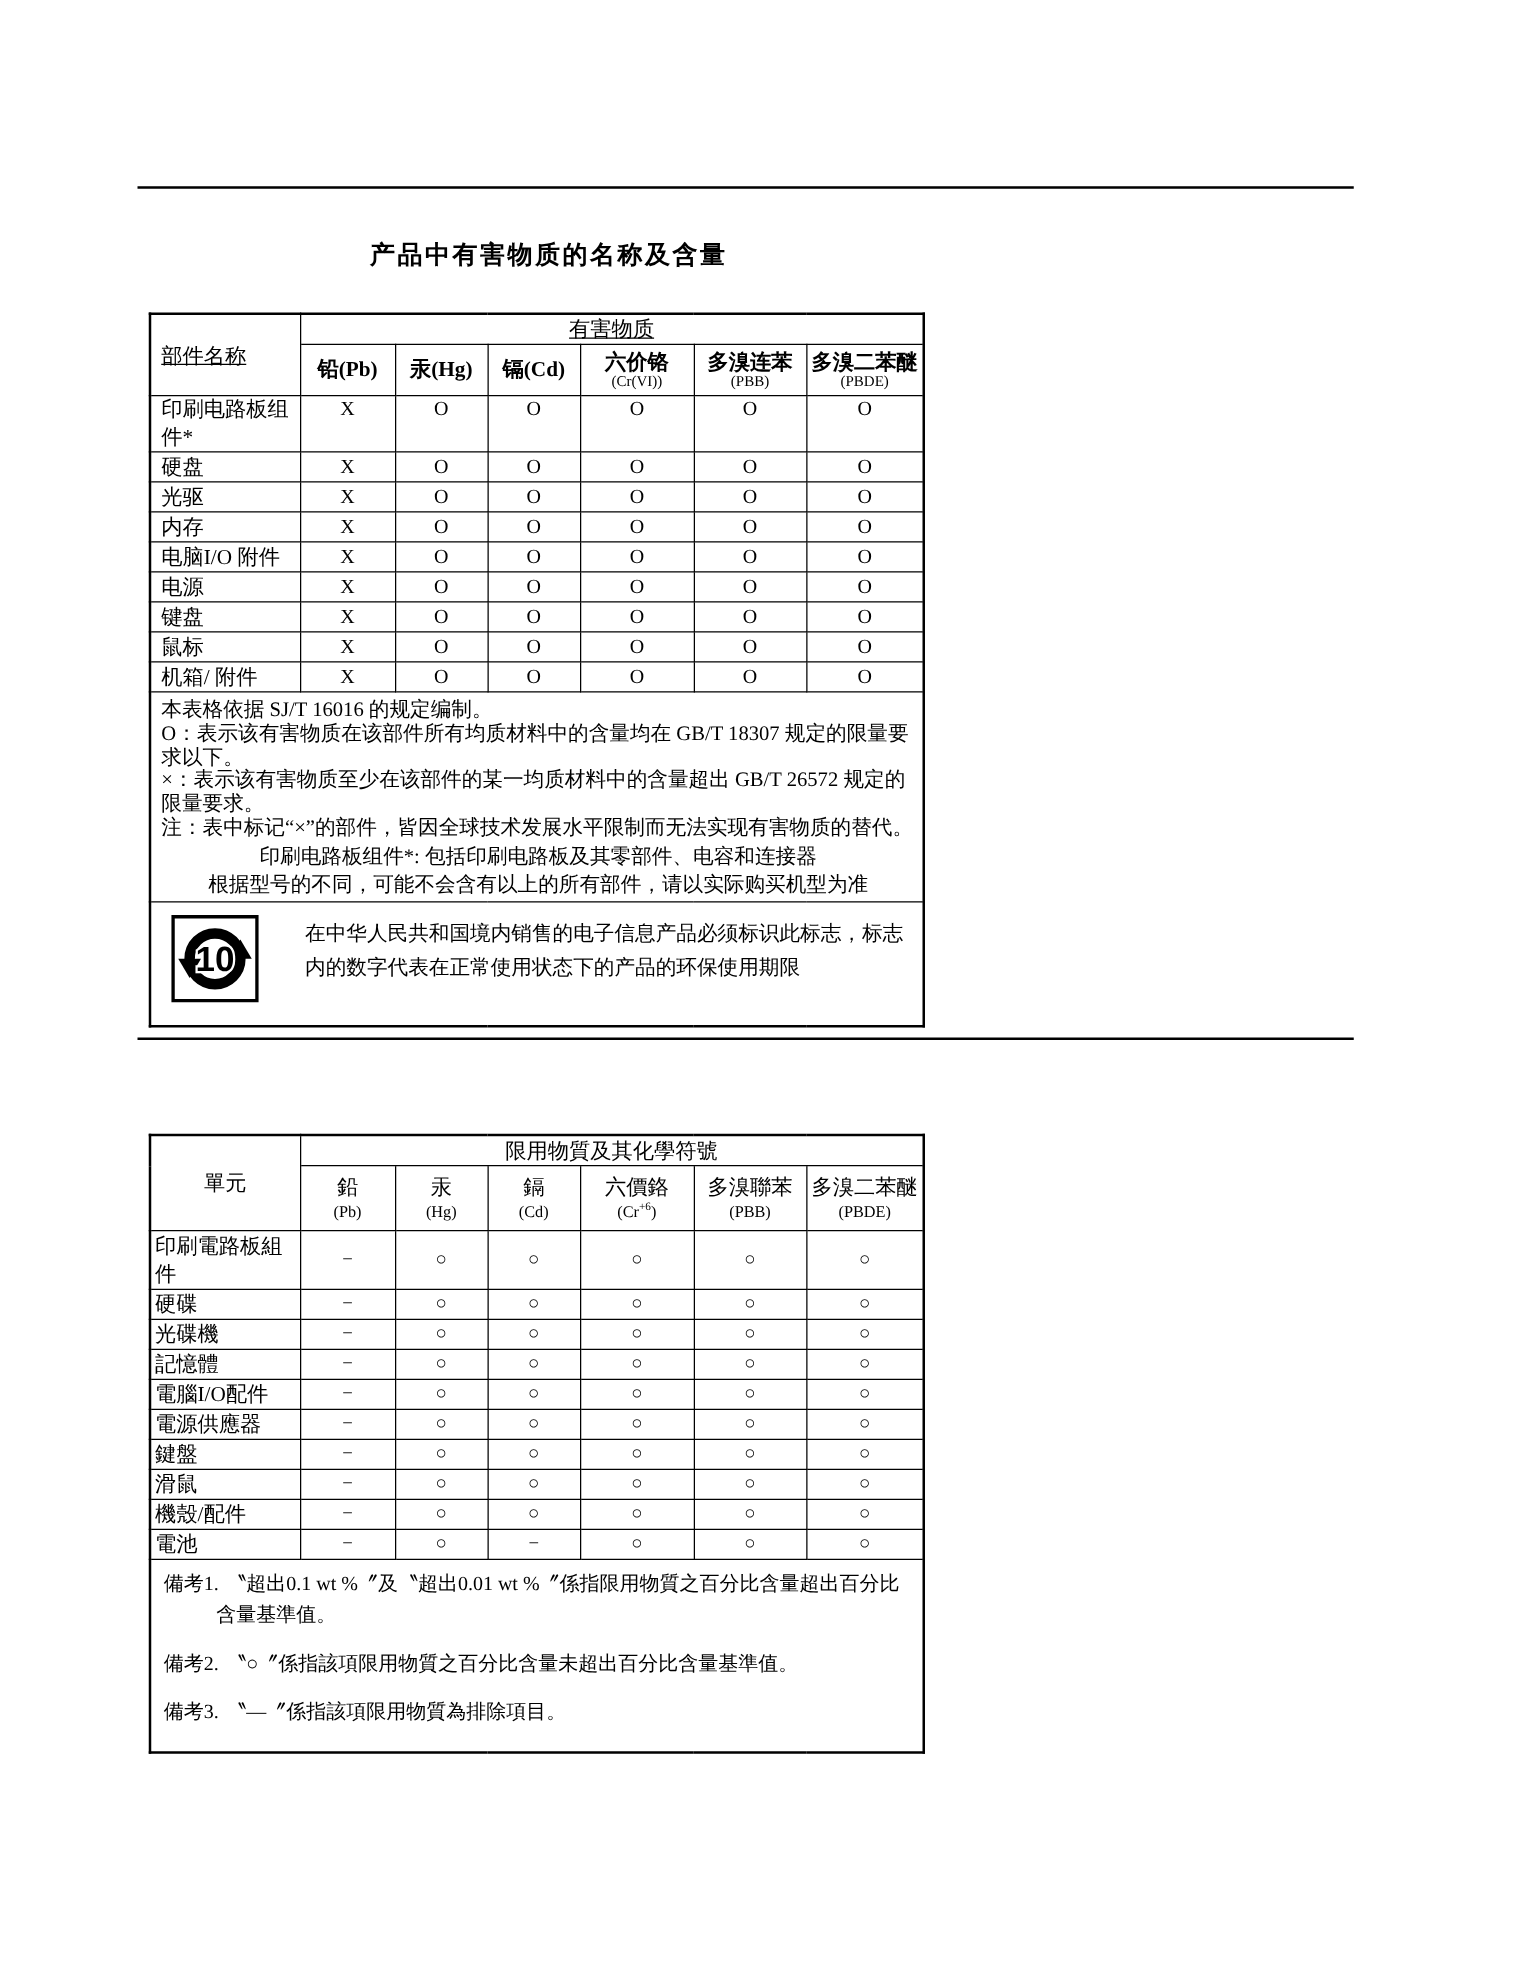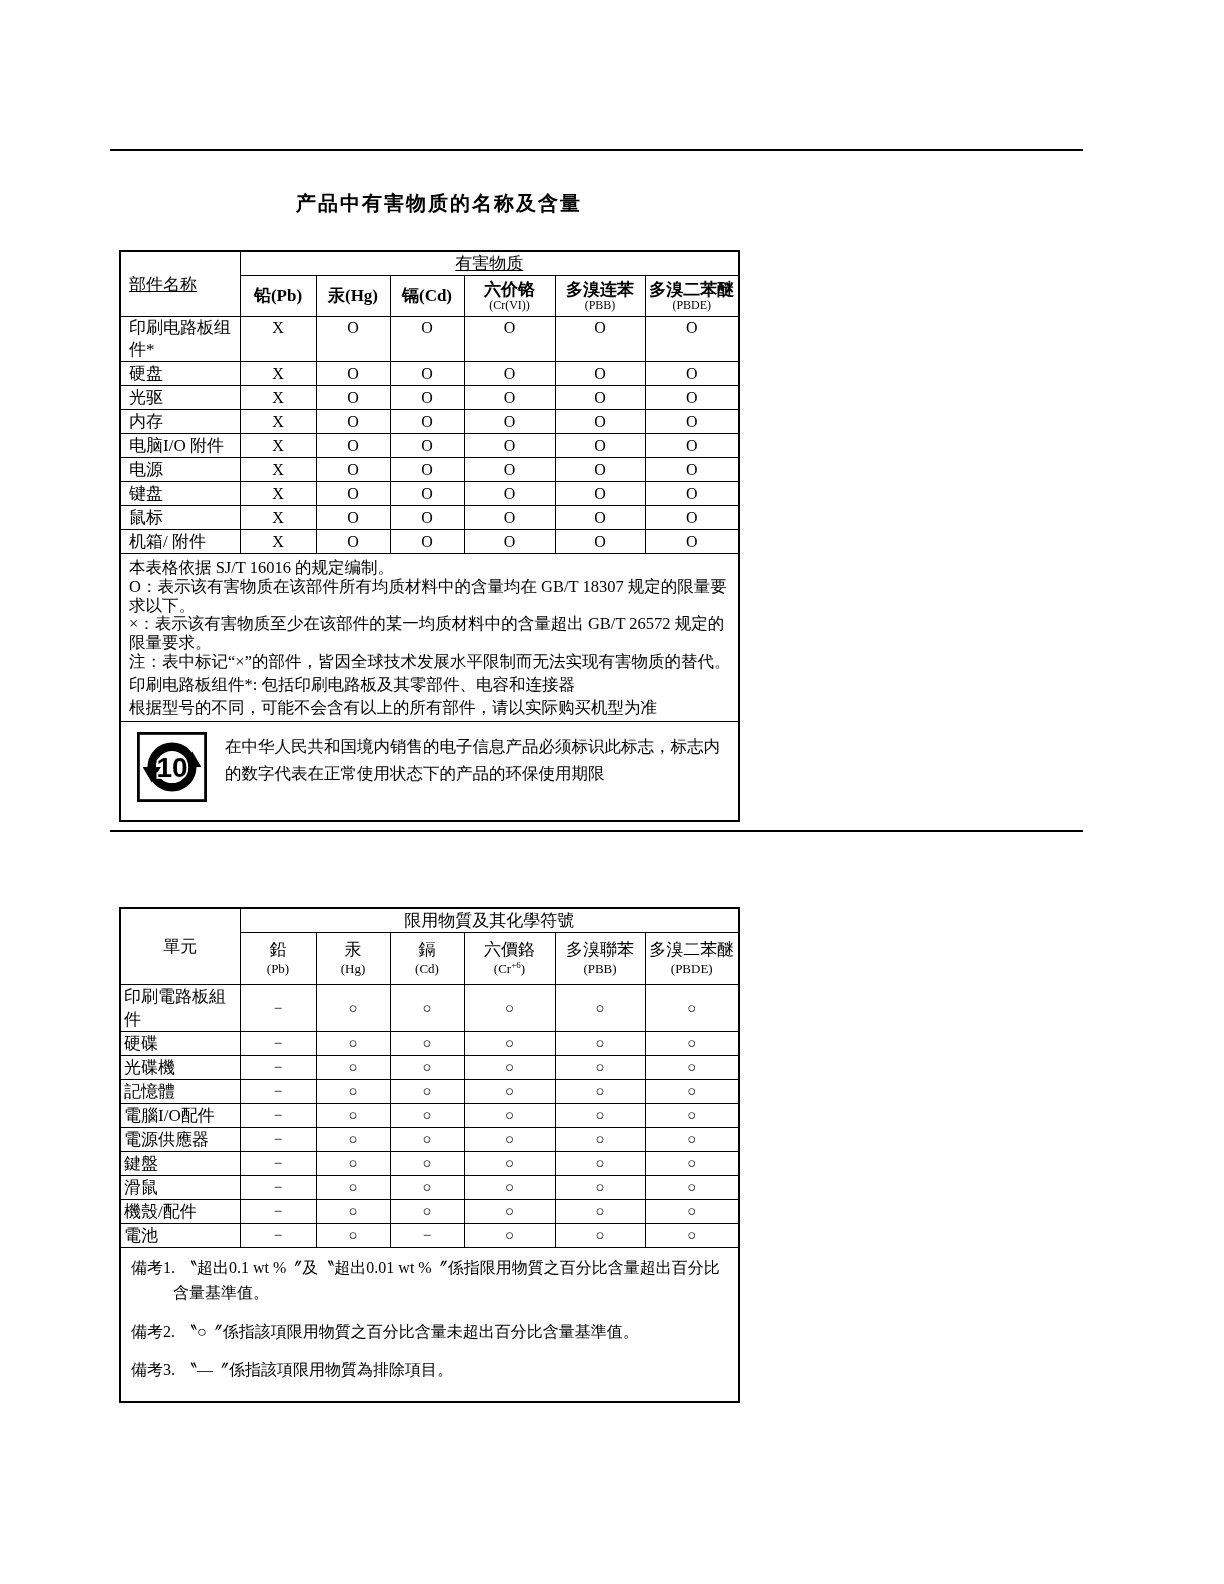--- a/index.html
+++ b/index.html
@@ -27,24 +27,24 @@
   #t1 .hdr{font-size:17px;text-decoration:underline;}
   #t1 .sub{font-size:12px;line-height:1.1;}
   #t1 .colname{line-height:1.15;font-weight:bold;}
   #t1 .v{font-size:16px;font-family:"Liberation Serif","DejaVu Serif",serif;}
   #t1 tr.firstrow td{vertical-align:top;line-height:22px;}
   #t1 .notes{
     text-align:left;vertical-align:top;padding:5px 6px 4px 8px;
     font-size:16.5px;line-height:1.14;
   }
   #t1 .notes div{margin:0;}
-  #t1 .notes .gap{margin-top:4px;}
+  #t1 .notes .gap{margin-top:4px;text-align:center;}
   .logo-wrap{display:flex;align-items:flex-start;padding:10px 6px 8px 16px;}
   .logo-box{width:70px;height:70px;flex:0 0 auto;}
-  .logo-caption{margin-left:18px;margin-top:2px;width:500px;font-size:16.5px;line-height:1.6;text-align:left;}
+  .logo-caption{margin-left:37px;margin-top:2px;width:500px;font-size:16.5px;line-height:1.6;text-align:left;}
   
   #t2{left:119px;top:907px;width:619px;font-size:17px;}
   #t2 td{text-align:center;}
   #t2 .namecol{text-align:left;padding-left:3px;}
   #t2 .colname{line-height:1.2;}
   #t2 .sub{font-size:13px;line-height:1.1;}
   #t2 .sub sup{font-size:9px;}
   #t2 .v{font-size:15px;}
   #t2 .notes{
     text-align:left;vertical-align:top;padding:8px 6px 4px 10px;font-size:16px;

